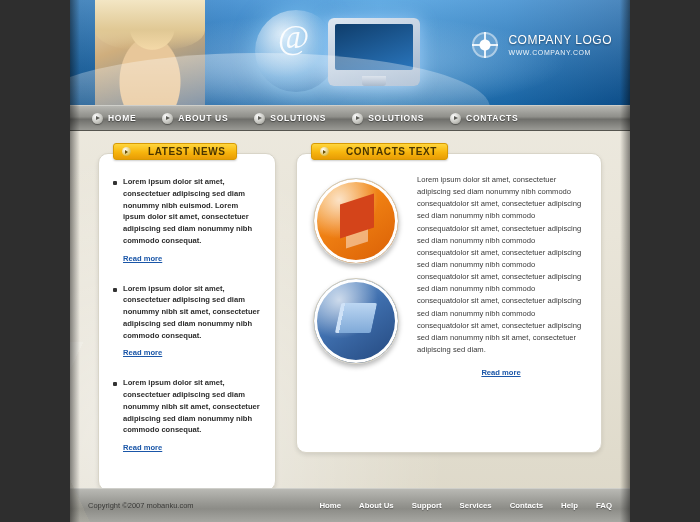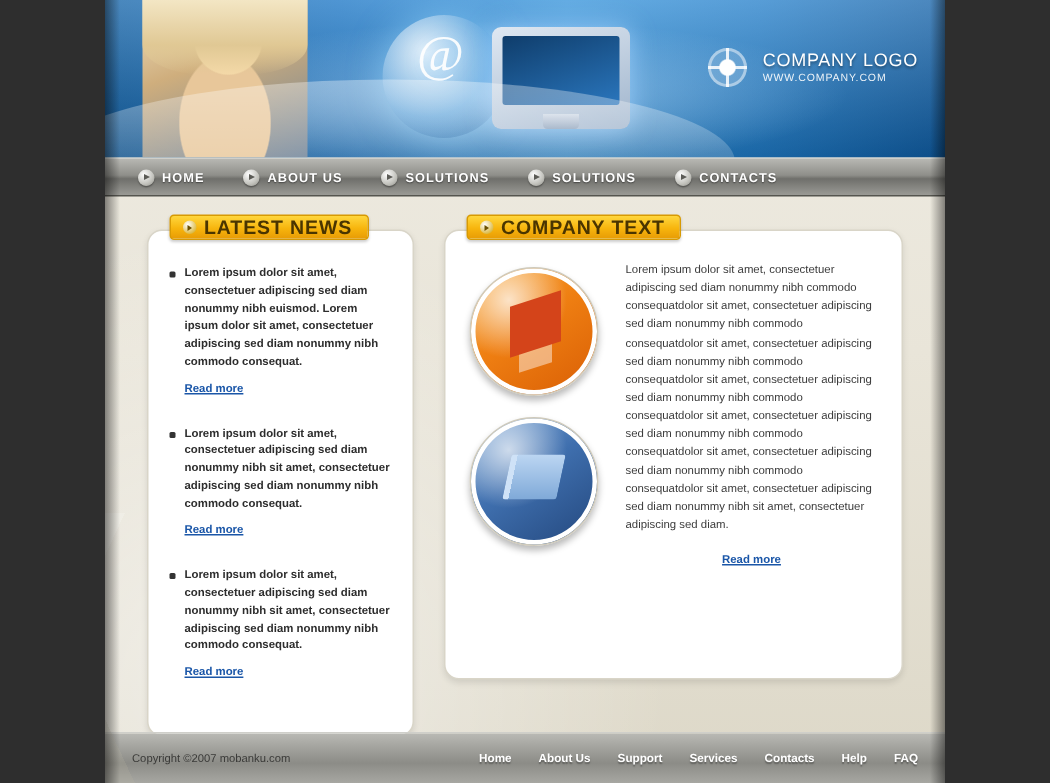--- a/index.html
+++ b/index.html
@@ -175,25 +175,25 @@
     border: 1px solid #d9d5c8;
     border-radius: 10px;
     box-shadow: 0 2px 4px rgba(0,0,0,.10);
   }
   .panel-left { min-height: 300px; padding: 22px 14px 18px 14px; }
   .panel-right { min-height: 300px; padding: 20px 16px 16px 16px; display: flex; gap: 12px; }
 
   .tab {
     position: absolute; top: -11px; left: 14px;
     height: 17px; padding: 0 10px 0 8px;
-    display: flex; align-items: center; gap: 5px;
+    display: flex; align-items: center; gap: 17px;
     background: linear-gradient(180deg,#ffd63d 0%, #f7b50d 55%, #e89c05 100%);
     border: 1px solid #d79a04;
     border-radius: 3px;
-    color: #4a3500; font-size: 13px; font-weight: bold; letter-spacing: .6px;
+    color: #4a3500; font-size: 10px; font-weight: bold; letter-spacing: .6px;
     box-shadow: 0 1px 2px rgba(0,0,0,.2);
   }
   .tab .dot {
     width: 9px; height: 9px; border-radius: 50%;
     background: radial-gradient(circle at 35% 30%, #fff, #cfa100);
     position: relative; flex: none;
   }
   .tab .dot:after {
     content: ""; position: absolute; left: 3px; top: 2.5px;
     border-left: 3.5px solid #6b5000;
@@ -368,21 +368,21 @@
             </div>
             <span class="readmore">Read more</span>
           </div>
         </div>
       </div>
 
       <div class="col-right">
         <div class="panel panel-right">
           <div class="tab">
             <span class="dot"></span>
-            <span>COMPANY TEXT</span>
+            <span>CONTACTS TEXT</span>
           </div>
 
           <div class="disc-col">
             <div class="disc disc-1"></div>
             <div class="disc disc-2"></div>
           </div>
 
           <div style="flex:1">
             <div class="body-text">Lorem ipsum dolor sit amet, consectetuer adipiscing sed diam nonummy nibh commodo consequatdolor sit amet, consectetuer adipiscing sed diam nonummy nibh commodo consequatdolor sit amet, consectetuer adipiscing sed diam nonummy nibh commodo consequatdolor sit amet, consectetuer adipiscing sed diam nonummy nibh commodo consequatdolor sit amet, consectetuer adipiscing sed diam nonummy nibh commodo consequatdolor sit amet, consectetuer adipiscing sed diam nonummy nibh commodo consequatdolor sit amet, consectetuer adipiscing sed diam nonummy nibh sit amet, consectetuer adipiscing sed diam.</div>
             <span class="readmore-right">Read more</span>

